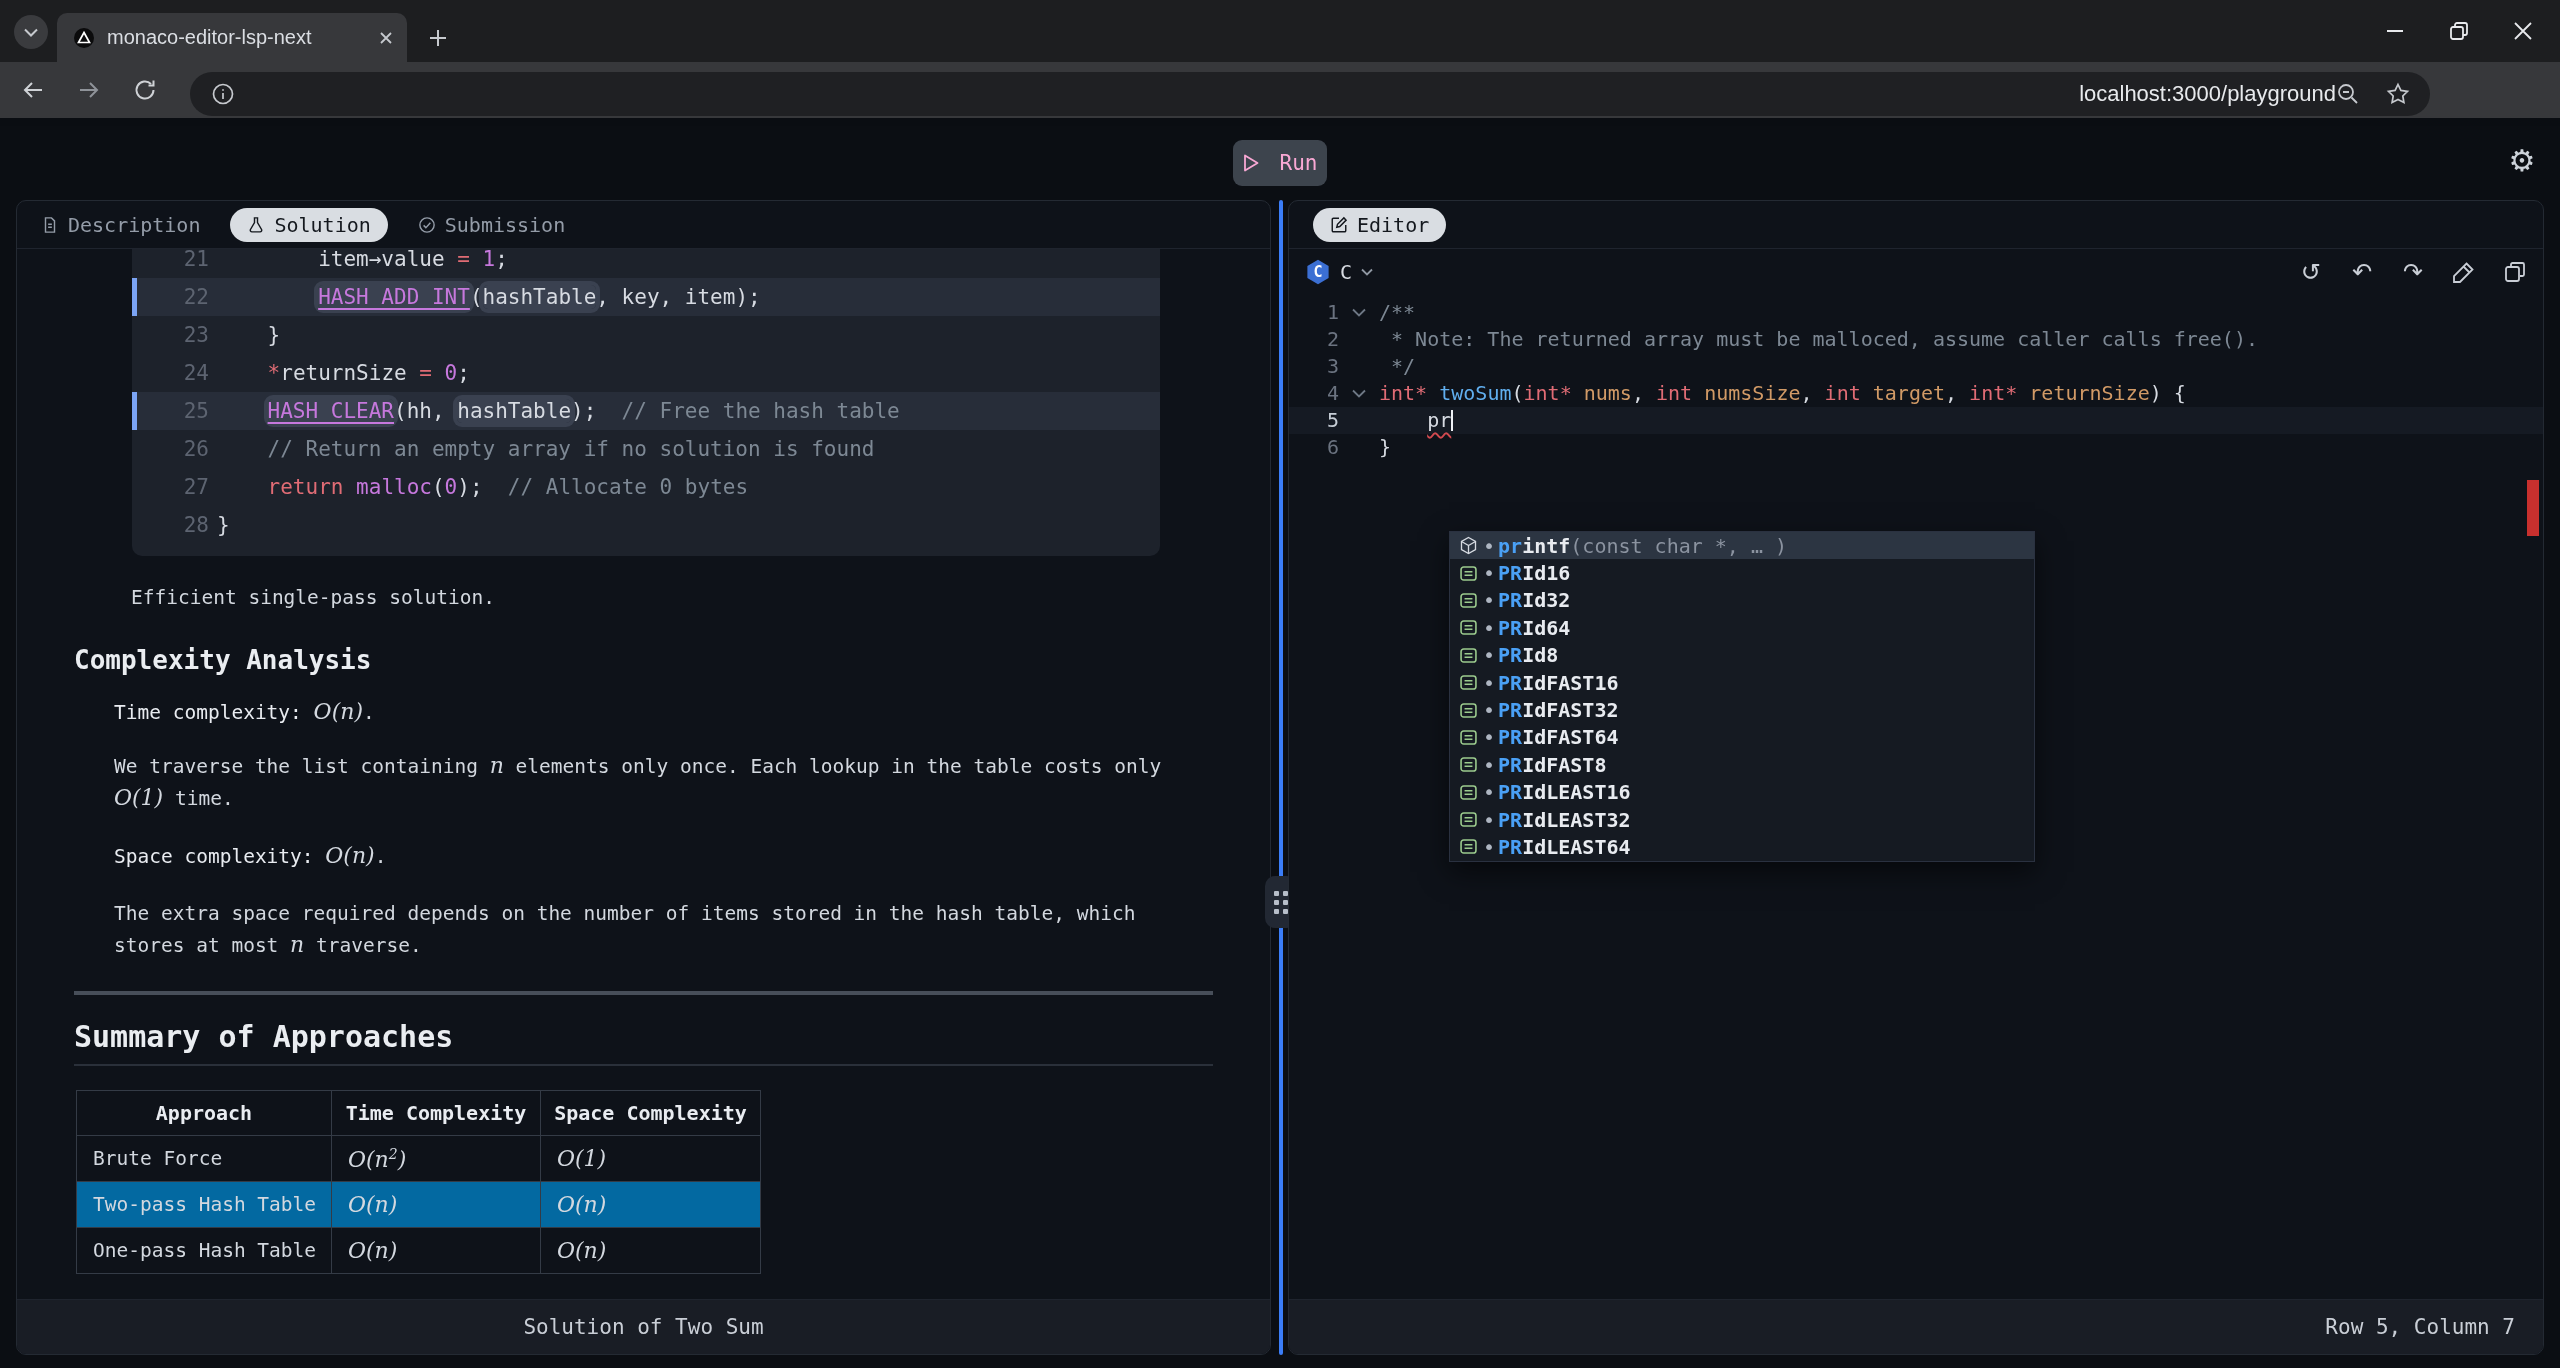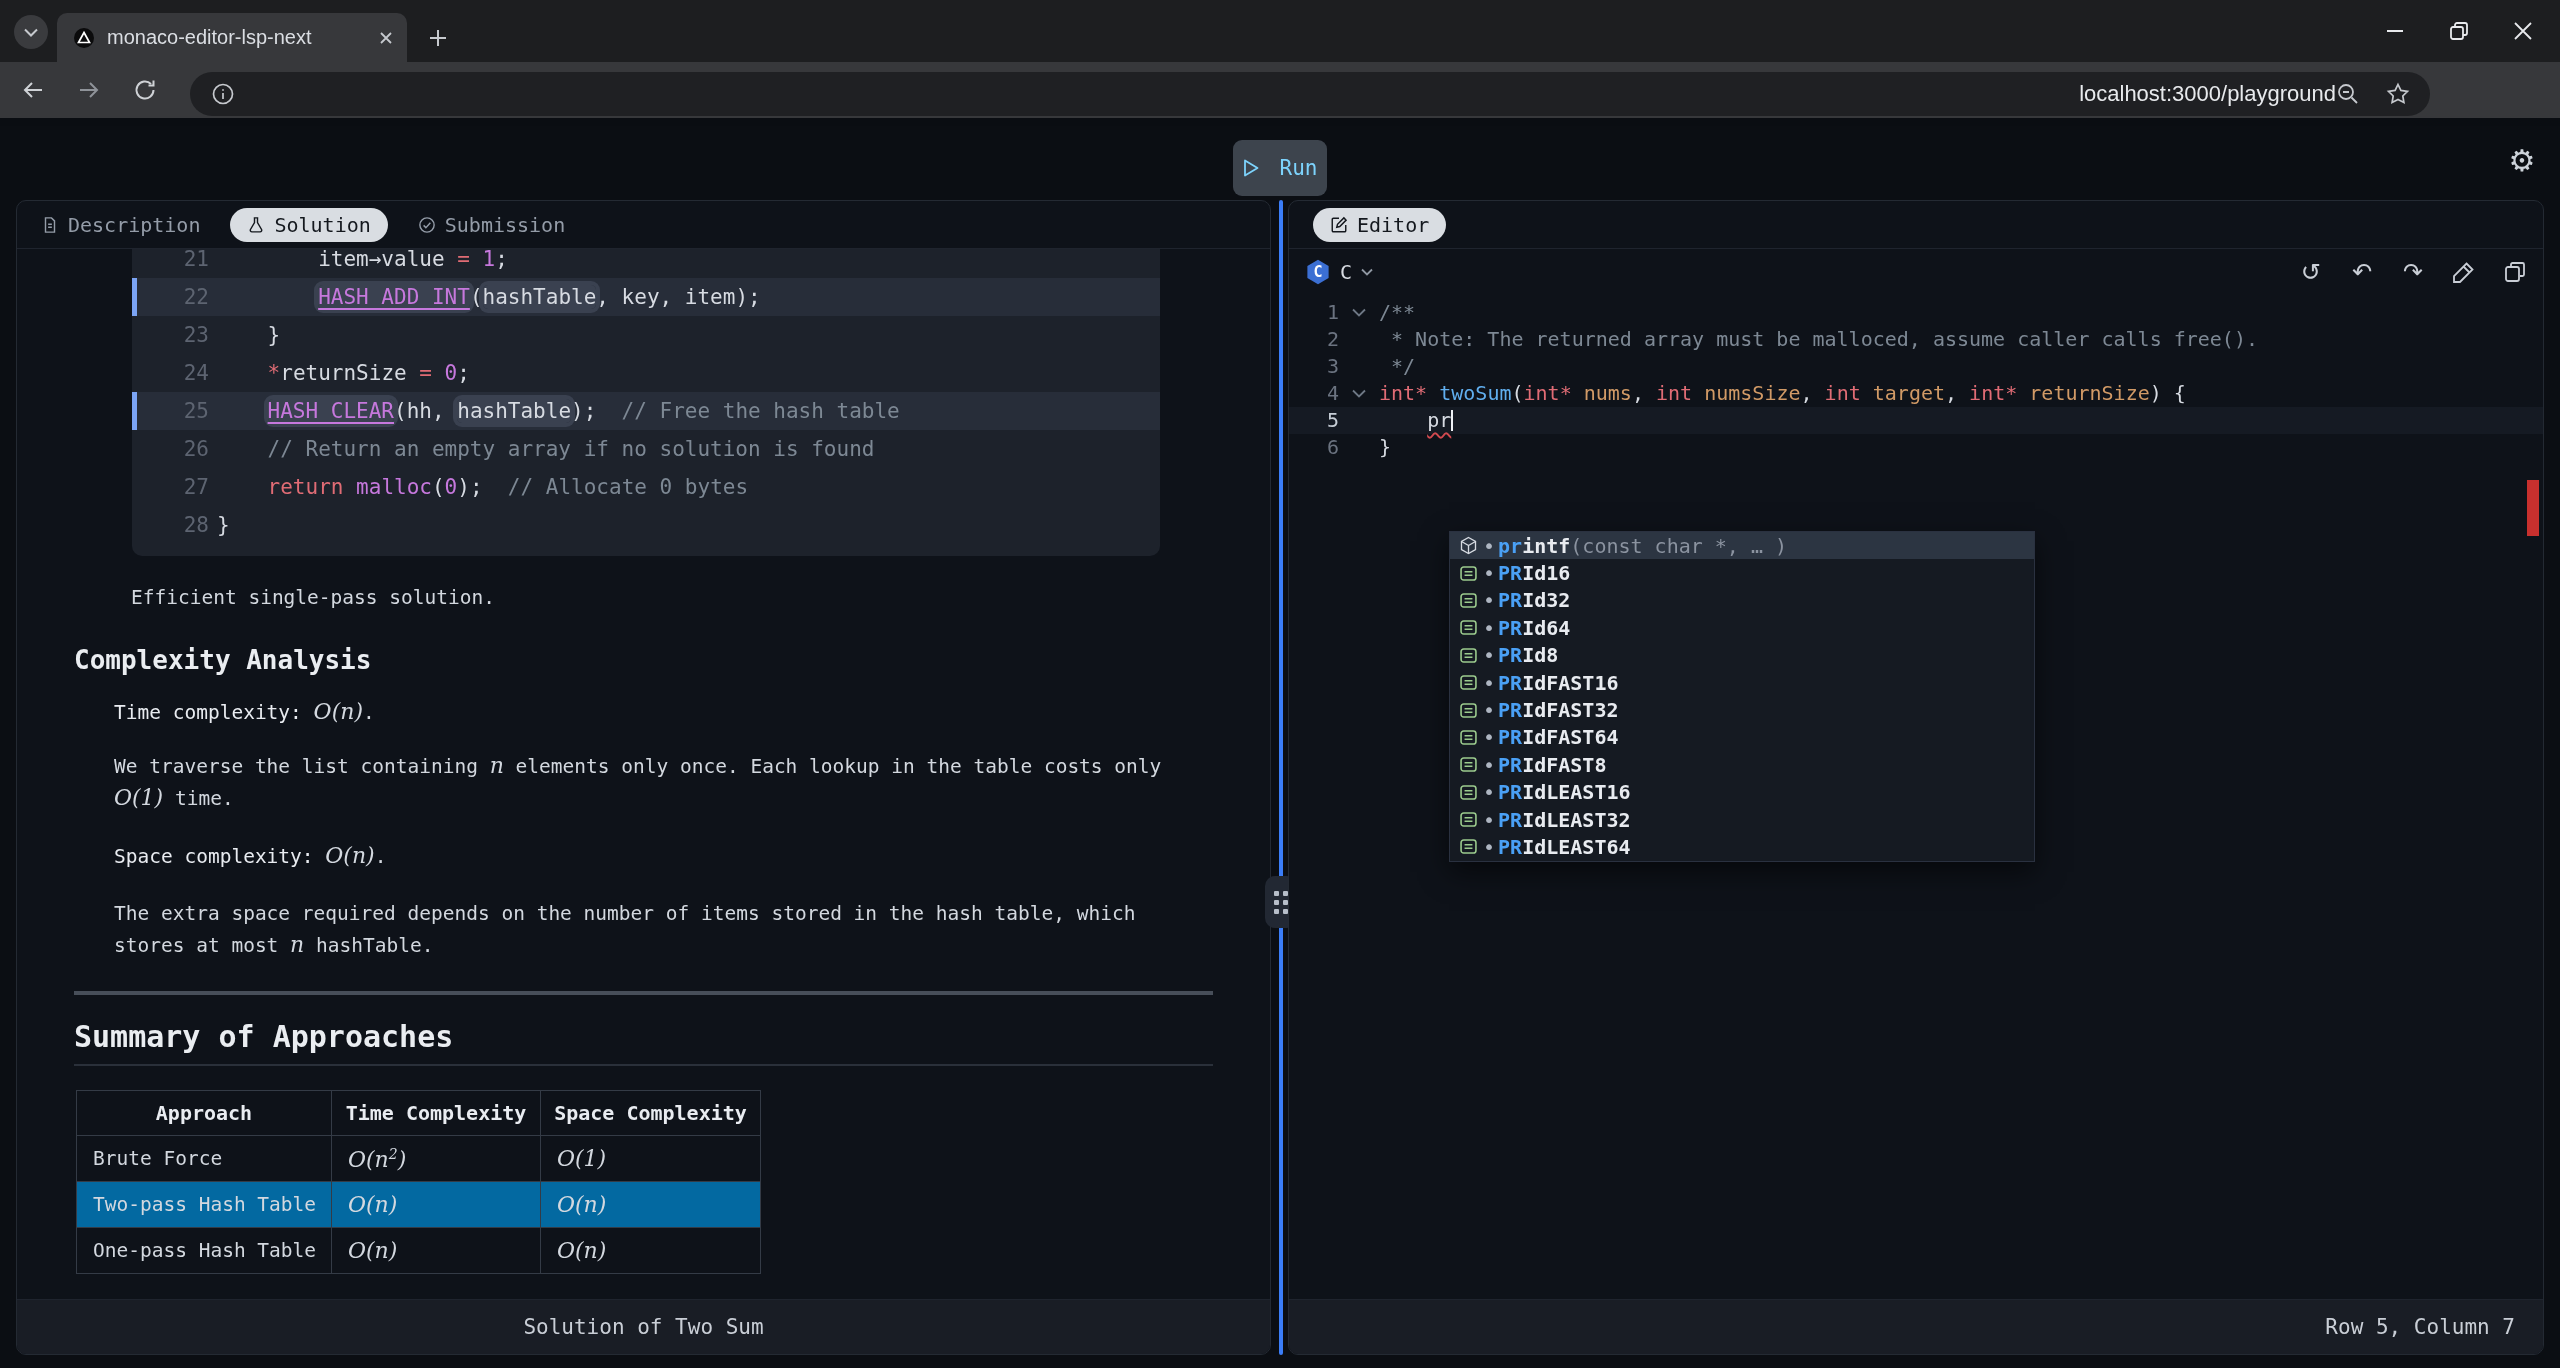--- a/index.html
+++ b/index.html
@@ -29,23 +29,23 @@
   .omnibox .url { margin-left:16px; flex:1; }
   .omni-right { display:flex; align-items:center; gap:26px; margin-right:20px; color:#c6c9ce; }
   .avatar { position:absolute; right:58px; top:74px; width:38px; height:38px; border-radius:50%; background:#13987f;
             color:#fff; display:flex; align-items:center; justify-content:center;
             font-family:"Liberation Sans", sans-serif; font-size:20px; font-weight:bold; }
   .kebab { position:absolute; right:24px; top:78px; width:12px; display:flex; flex-direction:column; gap:5px; align-items:center; }
   .kebab i { width:5px; height:5px; border-radius:50%; background:#c6c9ce; }
 
   
   .page { position:absolute; left:0; top:126px; width:2560px; height:1242px; background:#0b0e13; }
-  .run-btn { position:absolute; left:1233px; top:14px; width:94px; height:56px; background:#3d444d;
+  .run-btn { position:absolute; left:1233px; top:14px; width:94px; height:46px; background:#3d444d;
              border:none; border-radius:9px; display:flex; align-items:center; justify-content:center; gap:21px;
-             color:#7dd3fc; font-family:"DejaVu Sans Mono", monospace; font-size:21px; cursor:pointer; }
+             color:#f9a8d4; font-family:"DejaVu Sans Mono", monospace; font-size:21px; cursor:pointer; }
   .gear-btn { position:absolute; right:18px; top:14px; width:40px; height:40px; color:#ccd2d9;
               font-family:"DejaVu Sans", sans-serif; font-size:30px; display:flex; align-items:center; justify-content:center; }
 
   .panel { position:absolute; top:74px; height:1155px; background:#0e1219; border:1px solid #242a33;
            border-radius:10px; display:flex; flex-direction:column; overflow:hidden; }
   .panel-left { left:16px; width:1255px; }
   .panel-right { left:1288px; width:1256px; }
 
   .resizer { position:absolute; left:1279px; top:74px; width:4px; height:1155px; background:#3b7df7; border-radius:2px; }
   .resizer-grip { position:absolute; left:1265px; top:750px; width:32px; height:52px; background:#222833;
@@ -255,21 +255,21 @@
           <div class="c-line"><span class="lnum">28</span><span class="ltext"><span class="tk-fg">}</span></span></div>
         </div>
 
       <p class="md-note">Efficient single-pass solution.</p>
       <h2 class="md-h2">Complexity Analysis</h2>
 
       <div class="md-indent">
         <p class="md-p1"><span class="seg-b">Time complexity: </span><span class="seg-m">O(n)</span><span class="seg-p">.</span></p>
         <p class="md-p"><span class="seg-p">We traverse the list containing </span><span class="seg-m">n</span><span class="seg-p"> elements only once. Each lookup in the table costs only </span><span class="seg-m">O(1)</span><span class="seg-p"> time.</span></p>
         <p class="md-p"><span class="seg-b">Space complexity: </span><span class="seg-m">O(n)</span><span class="seg-p">.</span></p>
-        <p class="md-p"><span class="seg-p">The extra space required depends on the number of items stored in the hash table, which stores at most </span><span class="seg-m">n</span><span class="seg-p"> hashTable.</span></p>
+        <p class="md-p"><span class="seg-p">The extra space required depends on the number of items stored in the hash table, which stores at most </span><span class="seg-m">n</span><span class="seg-p"> traverse.</span></p>
       </div>
 
       <div class="hr-thick"></div>
       <h2 class="md-h2 summary">Summary of Approaches</h2>
       <div class="hr-thin"></div>
 
       <table class="summary">
         <thead>
             <tr>
           <th class="col-a">Approach</th>

